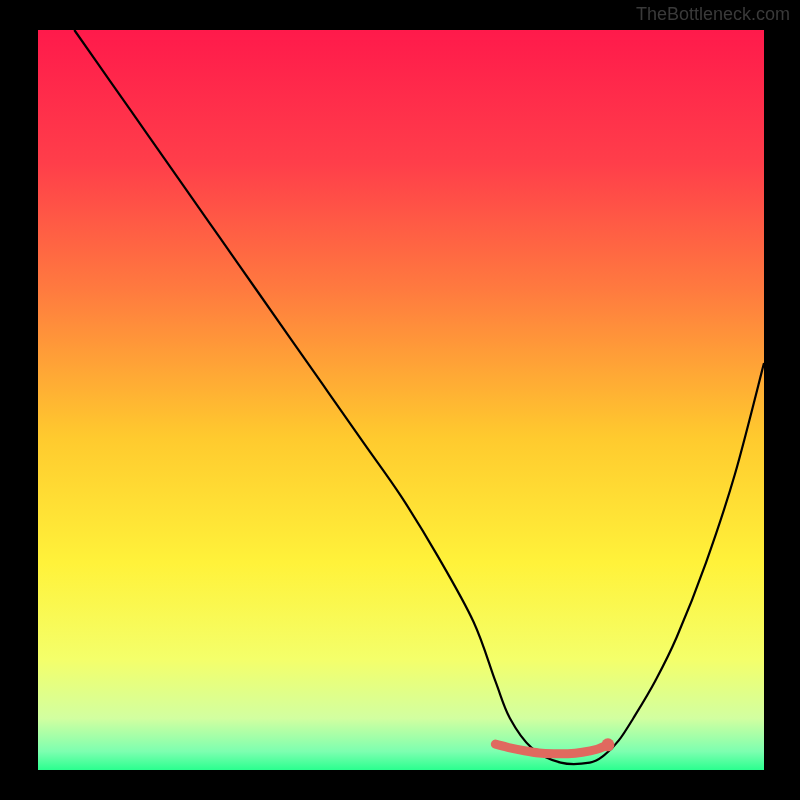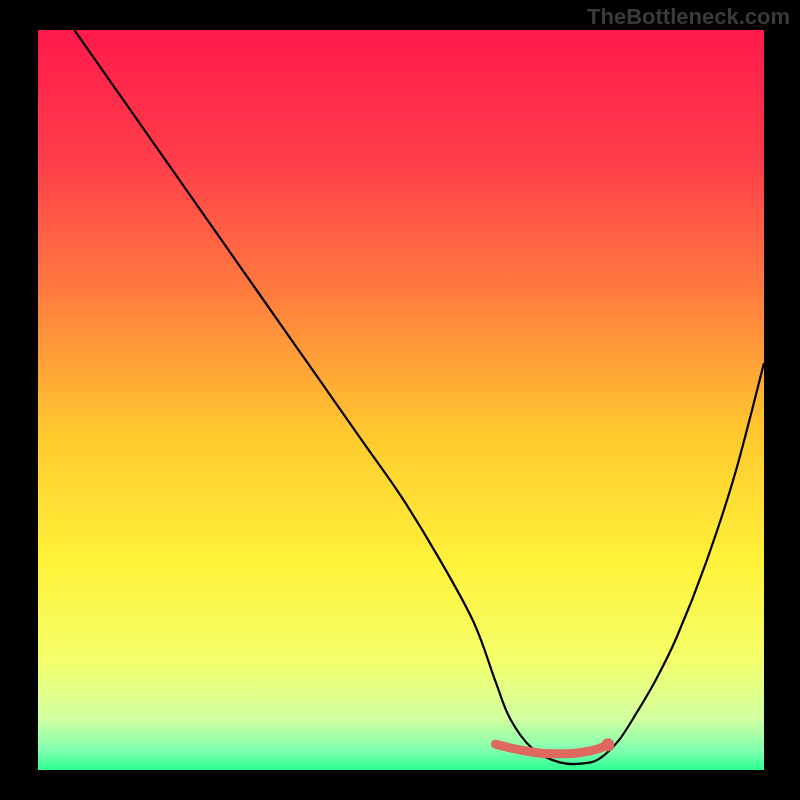--- a/index.html
+++ b/index.html
@@ -15,22 +15,22 @@
     position: relative;
     width: 800px;
     height: 800px;
     background: #000;
   }
   .watermark {
     position: absolute;
     top: 4px;
     right: 10px;
     color: #3a3a3a;
-    font-size: 22px;
-    font-weight: 700;
+    font-size: 18px;
+    font-weight: 400;
     z-index: 10;
   }
   svg {
     display: block;
   }
 </style>
 </head>
 <body>
 
 <div class="frame">

